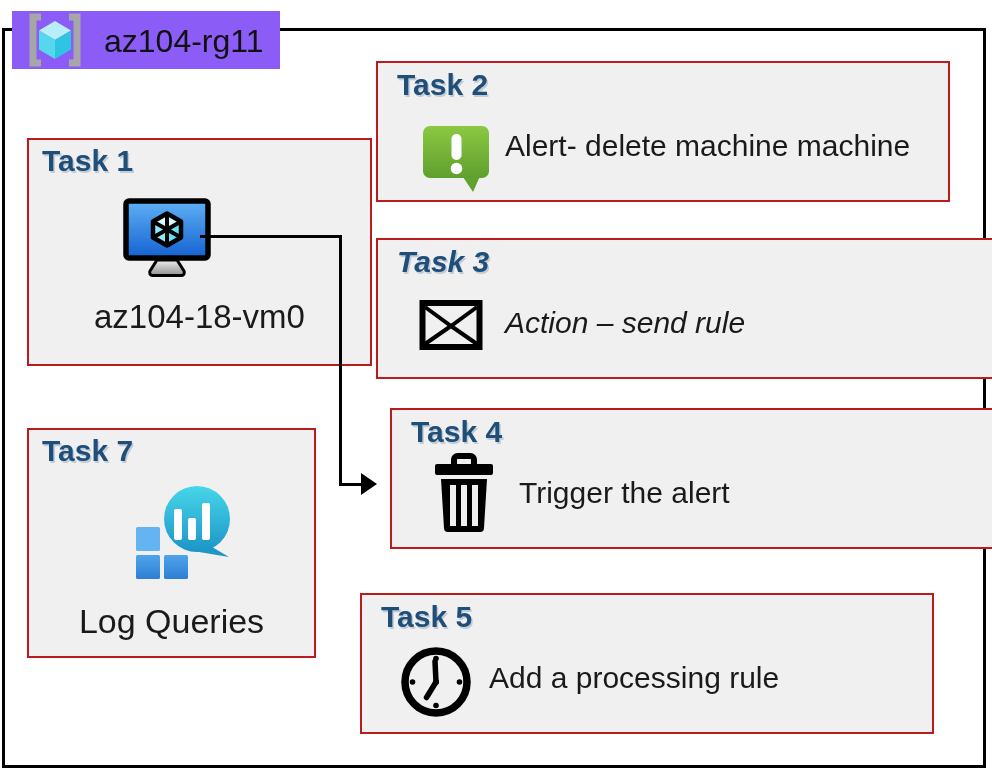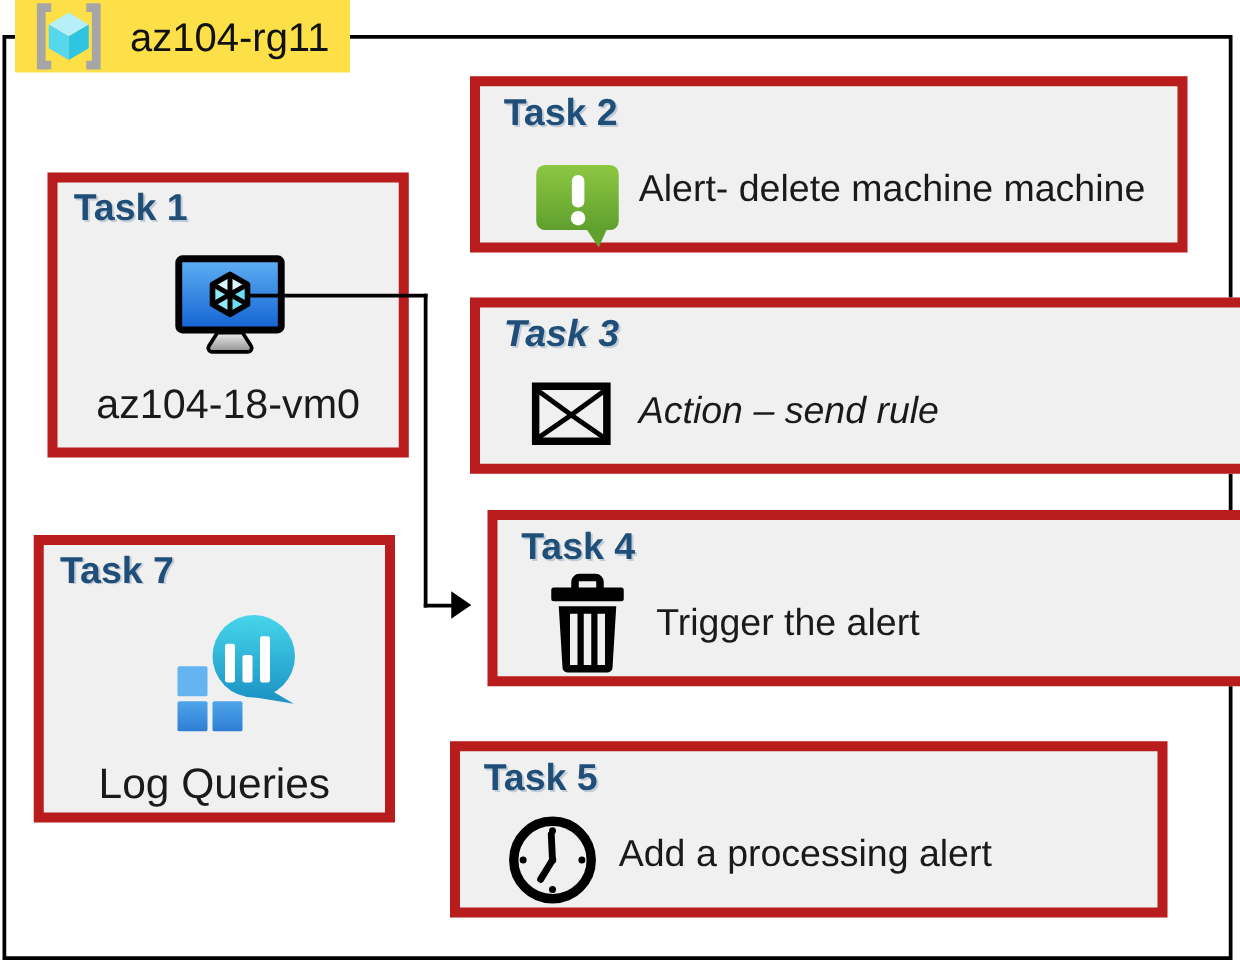--- a/index.html
+++ b/index.html
@@ -5,30 +5,30 @@
   html,body { margin:0; padding:0; background:#fff; }
   .stage {
     position:relative; width:992px; height:774px; background:#fff;
     font-family:"Liberation Sans", sans-serif; color:#1a1a1a; overflow:hidden;
   }
   .outer-border {
     position:absolute; left:2px; top:28px; width:984px; height:740px;
     border:3px solid #000; box-sizing:border-box; background:#fff; z-index:0;
   }
   .rg-header {
-    position:absolute; left:12px; top:0; width:268px; height:58px;
-    background:#fde047; z-index:2;
+    position:absolute; left:12px; top:11px; width:268px; height:58px;
+    background:#8b5cf6; z-index:2;
   }
   .rg-header svg { position:absolute; left:10px; top:2px; }
   .rg-title {
     position:absolute; left:92px; top:12px; font-size:32px; color:#111;
     white-space:nowrap;
   }
   .box {
-    position:absolute; background:#f0f0f0; border:8px solid #b91c1c;
+    position:absolute; background:#f0f0f0; border:2px solid #b91c1c;
     box-sizing:border-box; z-index:1;
   }
   .title {
     position:absolute; font-size:30px; font-weight:bold; color:#1F4E79;
     text-shadow:1.5px 1.5px 0 rgba(31,78,121,0.22); white-space:nowrap;
   }
   .lbox .title { left:13px; top:4px; }
   .rbox .title { left:19px; top:5px; }
   .center-label {
     position:absolute; left:0; right:0; text-align:center; white-space:nowrap;
@@ -57,21 +57,21 @@
     <svg width="66" height="54" viewBox="0 0 66 54">
       <path d="M19,4 H11 V50 H19" fill="none" stroke="#A6A6A6" stroke-width="7"></path>
       <path d="M47,4 H55 V50 H47" fill="none" stroke="#A6A6A6" stroke-width="7"></path>
       <polygon points="33,8 49,17.5 33,27 17,17.5" fill="#B7EFF9"></polygon>
       <polygon points="17,17.5 33,27 33,46 17,36.5" fill="#55D8ED"></polygon>
       <polygon points="49,17.5 33,27 33,46 49,36.5" fill="#2EC5E3"></polygon>
     </svg>
     <div class="rg-title">az104-rg11</div>
   </div>
 
-  <div class="box lbox" style="left:38px; top:138px; width:289px; height:228px;">
+  <div class="box lbox" style="left:27px; top:138px; width:345px; height:228px;">
     <div class="title">Task 1</div>
     <svg class="icon" style="left:94px; top:58px;" width="88" height="80" viewBox="0 0 88 80">
       <defs>
         <linearGradient id="vmscr" x1="0" y1="0" x2="0" y2="1">
           <stop offset="0" stop-color="#5FB0F4"></stop>
             <stop offset="1" stop-color="#1362D2"></stop>
         </linearGradient>
         <linearGradient id="vmstand" x1="0" y1="0" x2="0" y2="1">
           <stop offset="0" stop-color="#EFEFEF"></stop>
             <stop offset="1" stop-color="#8F8F8F"></stop>
@@ -156,21 +156,21 @@
     <div class="title">Task 5</div>
     <svg class="icon" style="left:36px; top:49px;" width="76" height="76" viewBox="0 0 76 76">
       <circle cx="38" cy="38" r="31" fill="none" stroke="#000" stroke-width="7.5"></circle>
       <circle cx="38" cy="14.5" r="2.8" fill="#000"></circle>
       <circle cx="38" cy="61.5" r="2.8" fill="#000"></circle>
       <circle cx="14.5" cy="38" r="2.8" fill="#000"></circle>
       <circle cx="61.5" cy="38" r="2.8" fill="#000"></circle>
       <path d="M38,38 L37,17.5 M38,38 L28.5,53.5" stroke="#000" stroke-width="5.5" stroke-linecap="round"></path>
       <circle cx="38" cy="38" r="3" fill="#000"></circle>
     </svg>
-    <div class="desc">Add a processing alert</div>
+    <div class="desc">Add a processing rule</div>
   </div>
 
   <div class="line" style="left:200px; top:235px; width:142px; height:3px;"></div>
   <div class="line" style="left:339px; top:235px; width:3px; height:251px;"></div>
   <div class="line" style="left:339px; top:483px; width:25px; height:3px;"></div>
   <div class="arrowhead" style="left:361px; top:473px;"></div>
 
 </div>
 
 </body></html>

